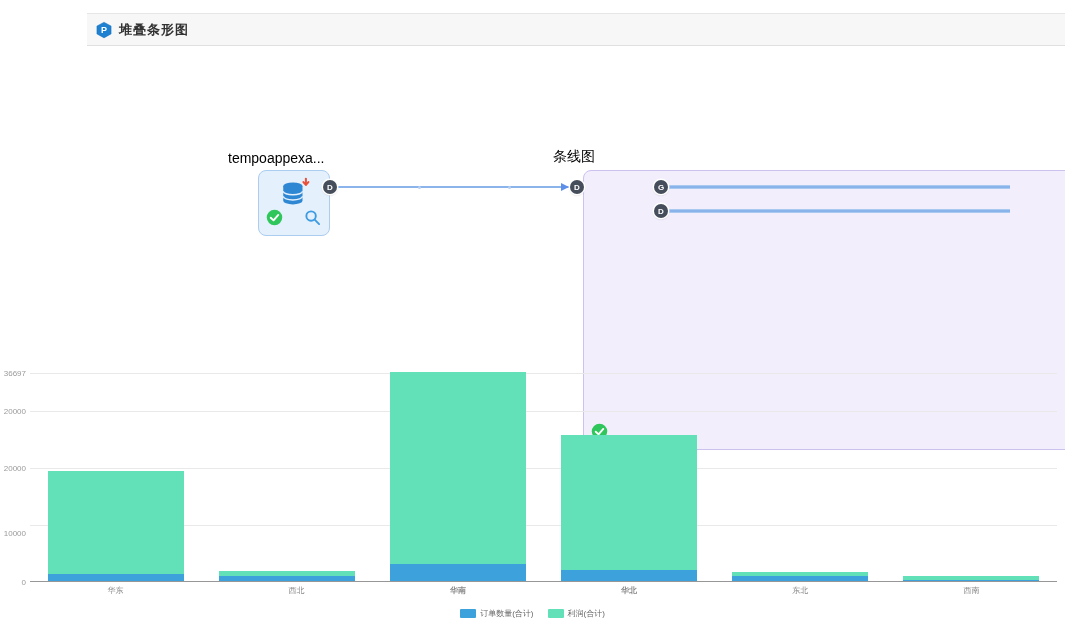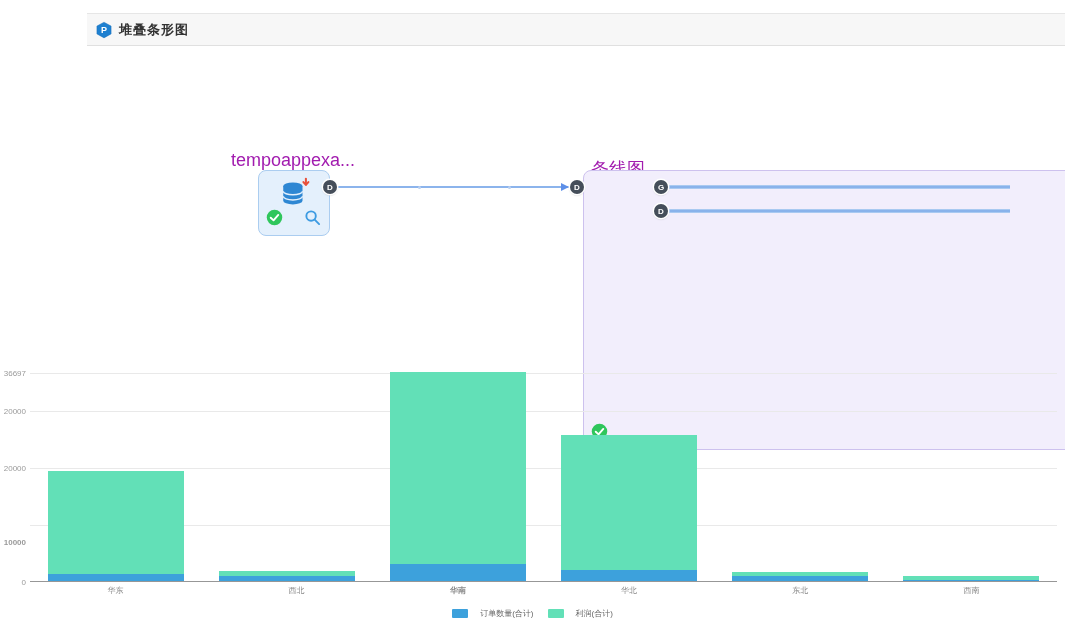--- a/index.html
+++ b/index.html
@@ -8,21 +8,21 @@
 
   
   .header { position:absolute; left:87px; right:0; top:13px; height:33px;
     background:#f7f7f7; border-top:1px solid #e6e6e6; border-bottom:1px solid #e0e0e0;
     display:flex; align-items:center; padding-left:8px; }
   .header .title { font-size:13px; font-weight:700; color:#333; margin-left:6px; letter-spacing:1px; }
   .logo { width:18px; height:18px; display:inline-flex; }
 
   
   .canvas { position:absolute; left:0; top:47px; width:1065px; height:300px; background:#fff; }
-  .node-label { position:absolute; width:130px; text-align:center; font-size:18px; color:#a21caf; }
+  .node-label { position:absolute; width:130px; font-size:14px; color:#000000; }
   .node-box { position:absolute; width:72px; height:66px; border-radius:8px; }
   .node-box.db { background:#e4f0fc; border:1px solid #abcdf0; }
   .node-box.chart { background:#f2eefc; border:1px solid #cdc1ee; }
   .node-main-icon { position:absolute; left:0; right:0; top:6px; display:flex; justify-content:center; }
   .node-status { position:absolute; bottom:5px; left:7px; }
   .node-preview { position:absolute; bottom:5px; right:8px; }
 
   .port { position:absolute; width:14px; height:14px; border-radius:50%;
     background:#454e5a; color:#fff; font-size:8px; font-weight:700;
     display:flex; align-items:center; justify-content:center;
@@ -41,21 +41,21 @@
     border-bottom:1px solid #979797; }
   .gridline { position:absolute; left:0; right:0; height:1px; background:#e9e9e9; }
   .ylabels { position:absolute; left:0; top:21px; width:26px; height:209px; }
   .ylabel { position:absolute; right:0; font-size:8px; color:#9a9a9a; text-align:center; }
   .bar-stack { position:absolute; bottom:0; display:flex; flex-direction:column-reverse; }
   .seg { width:100%; }
   .xlabels { position:absolute; left:30px; top:233px; width:1027px; height:12px; }
   .xlabel { position:absolute; top:0; text-align:center; font-size:8px; color:#8a8a8a; }
   .legend { position:absolute; left:0; top:256px; width:1065px;
     display:flex; justify-content:center; gap:14px; }
-  .legend-item { display:flex; align-items:center; gap:12px; }
+  .legend-item { display:flex; align-items:center; gap:4px; }
   .swatch { width:16px; height:9px; border-radius:1px; }
   .legend-text { font-size:8px; color:#666; }
 </style>
 </head>
 <body>
 
 <div class="header">
   <span class="logo">
     <svg viewBox="0 0 24 24" width="18" height="18">
       <polygon points="12,1.5 21.5,6.8 21.5,17.2 12,22.5 2.5,17.2 2.5,6.8" fill="#1e80d0" stroke="#1669b3" stroke-width="0.5" rx="2"></polygon>
@@ -94,21 +94,21 @@
       </svg>
     </span>
   </div>
   <span class="port" style="left:323px; top:133px;">D</span>
 
   <div class="edge-thin" style="left:338px; top:139px; width:232px;"></div>
   <div class="edge-dot" style="left:418px; top:138.5px;"></div>
   <div class="edge-dot" style="left:508px; top:138.5px;"></div>
   <div class="edge-arrow" style="left:561px; top:136px;"></div>
 
-  <div class="node-label" style="left:553px; top:110px;">条线图</div>
+  <div class="node-label" style="left:553px; top:101px;">条线图</div>
   <div class="node-box chart" style="left:583px; top:123px;">
     <span class="node-main-icon">
       
     </span>
     <span class="node-status">
       <svg viewBox="0 0 18 18" width="17" height="17">
         <circle cx="9" cy="9" r="8.2" fill="#2fc65c"></circle>
         <path d="M5 9.2 L8 12 L13 6.3" stroke="#fff" stroke-width="2" fill="none" stroke-linecap="round" stroke-linejoin="round"></path>
       </svg>
     </span>
@@ -118,21 +118,21 @@
   <span class="port" style="left:654px; top:133px;">G</span>
   <span class="port" style="left:654px; top:157px;">D</span>
 
   <div class="edge-thick" style="left:668px; top:138px; width:342px;"></div>
   <div class="edge-thick" style="left:668px; top:162px; width:342px;"></div>
 </div>
 
 <div class="chart">
   <div class="ylabels">
       <div class="ylabel" style="top: 205px;">0</div>
-      <div class="ylabel" style="top: 165px; font-weight: bold;">10000</div>
+      <div class="ylabel" style="top: 156px;">10000</div>
       <div class="ylabel" style="top: 91.0942px;">20000</div>
       <div class="ylabel" style="top: 34.1413px;">20000</div>
       <div class="ylabel" style="top: -4px;">36697</div>
     </div>
   <div class="plot">
       <div class="gridline" style="top: 151.547px;"></div>
       <div class="gridline" style="top: 94.5942px;"></div>
       <div class="gridline" style="top: 37.6413px;"></div>
       <div class="gridline" style="top: -0.5px;"></div>
       <div class="bar-stack" style="left: 17.5833px; width: 136px;">
@@ -157,21 +157,21 @@
       </div>
       <div class="bar-stack" style="left: 873.417px; width: 136px;">
         <div class="seg" style="height: 1.13906px; background: rgb(61, 161, 220);"></div>
         <div class="seg" style="height: 3.9867px; background: rgb(98, 224, 183);"></div>
       </div>
     </div>
   <div class="xlabels">
       <div class="xlabel" style="left: 0px; width: 171.167px;">华东</div>
       <div class="xlabel" style="left: 181px; width: 171.167px;">西北</div>
       <div class="xlabel" style="left: 342.333px; width: 171.167px; font-weight: bold;">华南</div>
-      <div class="xlabel" style="left: 513.5px; width: 171.167px;">华北</div>
+      <div class="xlabel" style="left: 513.5px; width: 171.167px; font-weight: bold;">华北</div>
       <div class="xlabel" style="left: 684.667px; width: 171.167px;">东北</div>
       <div class="xlabel" style="left: 855.833px; width: 171.167px;">西南</div>
     </div>
   <div class="legend">
       <div class="legend-item">
         <span class="swatch" style="background: rgb(61, 161, 220);"></span>
         <span class="legend-text">订单数量(合计)</span>
       </div>
       <div class="legend-item">
         <span class="swatch" style="background: rgb(98, 224, 183);"></span>

